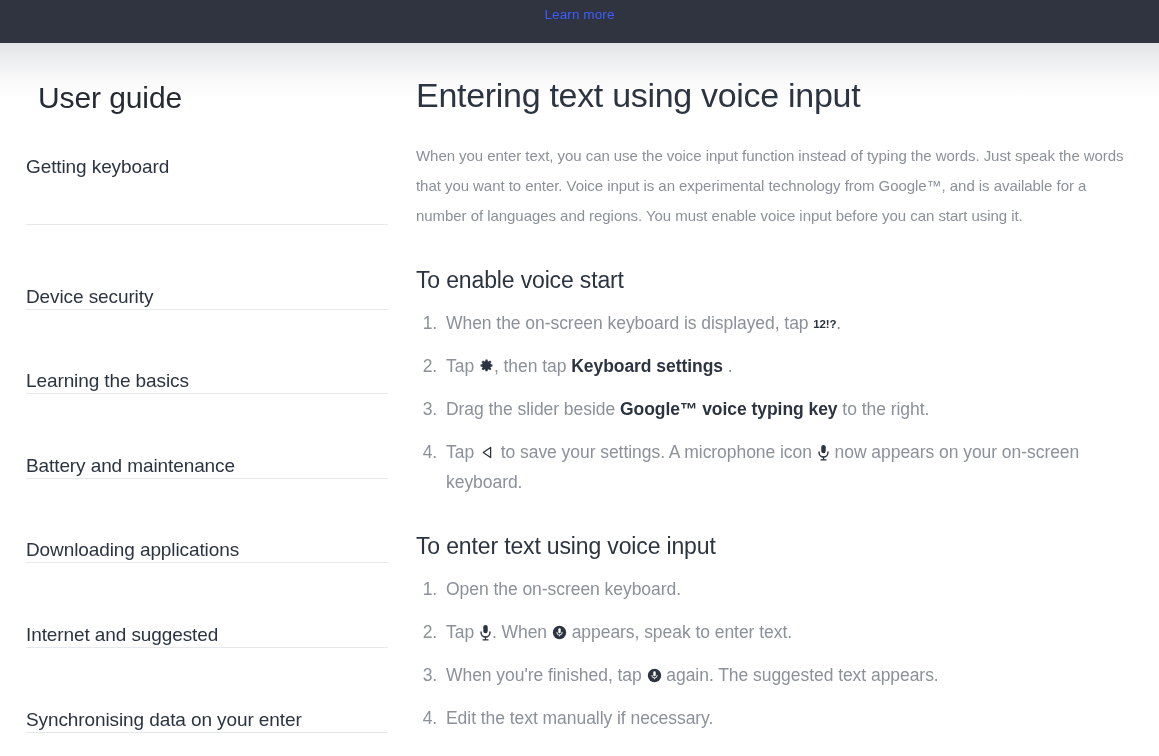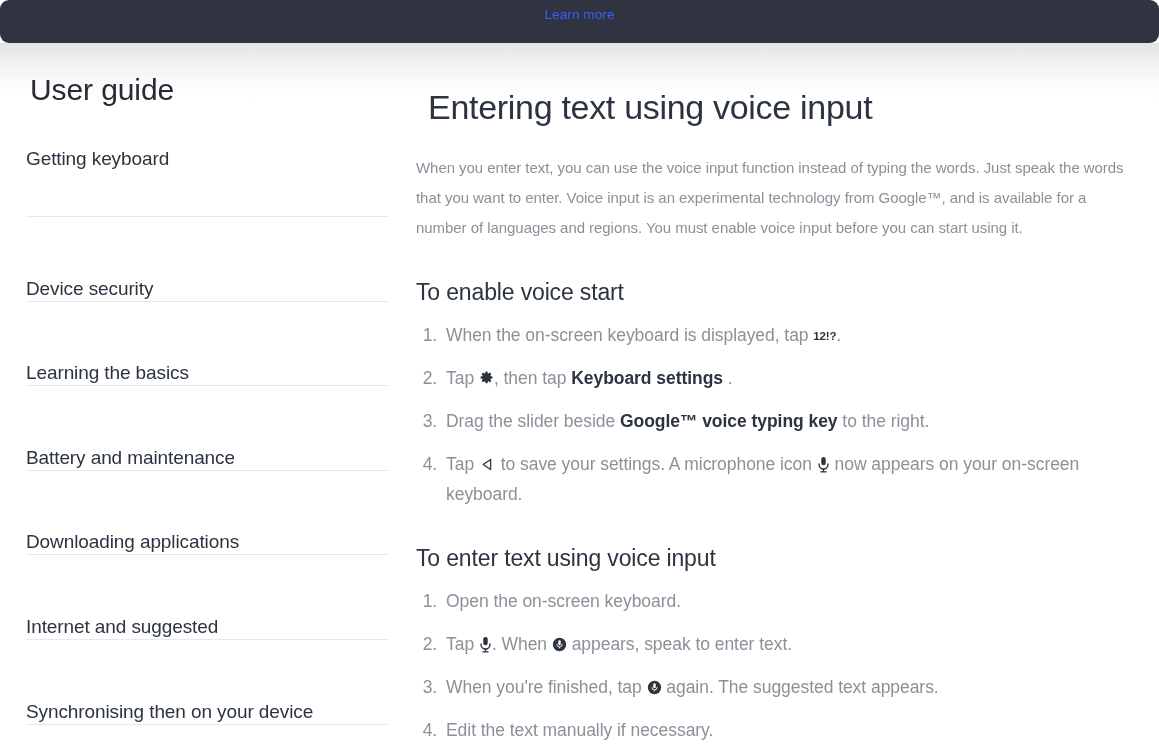--- a/index.html
+++ b/index.html
@@ -14,21 +14,20 @@
   }
 
   
   .banner {
     height: 43px;
     background: #2f3440;
     display: flex;
     align-items: flex-start;
     justify-content: center;
     padding-top: 7px;
-    border-radius: 9px;
   }
   .banner-link {
     color: #3c5dfd;
     font-size: 13.5px;
     line-height: 16px;
     text-decoration: none;
     cursor: pointer;
     letter-spacing: .1px;
   }
 
@@ -47,21 +46,21 @@
   
   .sidebar {
     width: 388px;
     flex: 0 0 388px;
     padding: 0 0 0 26px;
   }
   .sidebar-title {
     font-size: 30px;
     font-weight: 400;
     color: #262a33;
-    margin: 4px;
+    margin: 12px;
     padding-top: 26px;
     letter-spacing: -.1px;
   }
   .nav-list {
     list-style: none;
     margin: 40px 0 0 0;
     padding: 0;
     width: 362px;
   }
   .nav-item {
@@ -83,21 +82,21 @@
   
   .content {
     flex: 1 1 auto;
     padding: 0 8px 0 28px;
     max-width: 748px;
   }
   .page-title {
     font-size: 34px;
     font-weight: 400;
     color: #2b3440;
-    margin: 12px;
+    margin: 0;
     padding-top: 30px;
     line-height: 44px;
     letter-spacing: -.3px;
   }
   .intro {
     font-size: 15px;
     line-height: 30px;
     color: #8b9099;
     margin: 24px 0 0 0;
     letter-spacing: -.05px;
@@ -172,21 +171,21 @@
         <li class="nav-item">
           <a href="#" class="nav-link">Battery and maintenance</a>
         </li>
         <li class="nav-item">
           <a href="#" class="nav-link">Downloading applications</a>
         </li>
         <li class="nav-item">
           <a href="#" class="nav-link">Internet and suggested</a>
         </li>
         <li class="nav-item">
-          <a href="#" class="nav-link">Synchronising then on your device</a>
+          <a href="#" class="nav-link">Synchronising data on your enter</a>
         </li>
       </ul>
     </aside>
 
     <main class="content">
 
       <h2 class="page-title">Entering text using voice input</h2>
 
       <p class="intro">When you enter text, you can use the voice input function instead of typing the words. Just speak the words that you want to enter. Voice input is an experimental technology from Google™, and is available for a number of languages and regions. You must enable voice input before you can start using it.</p>
 

